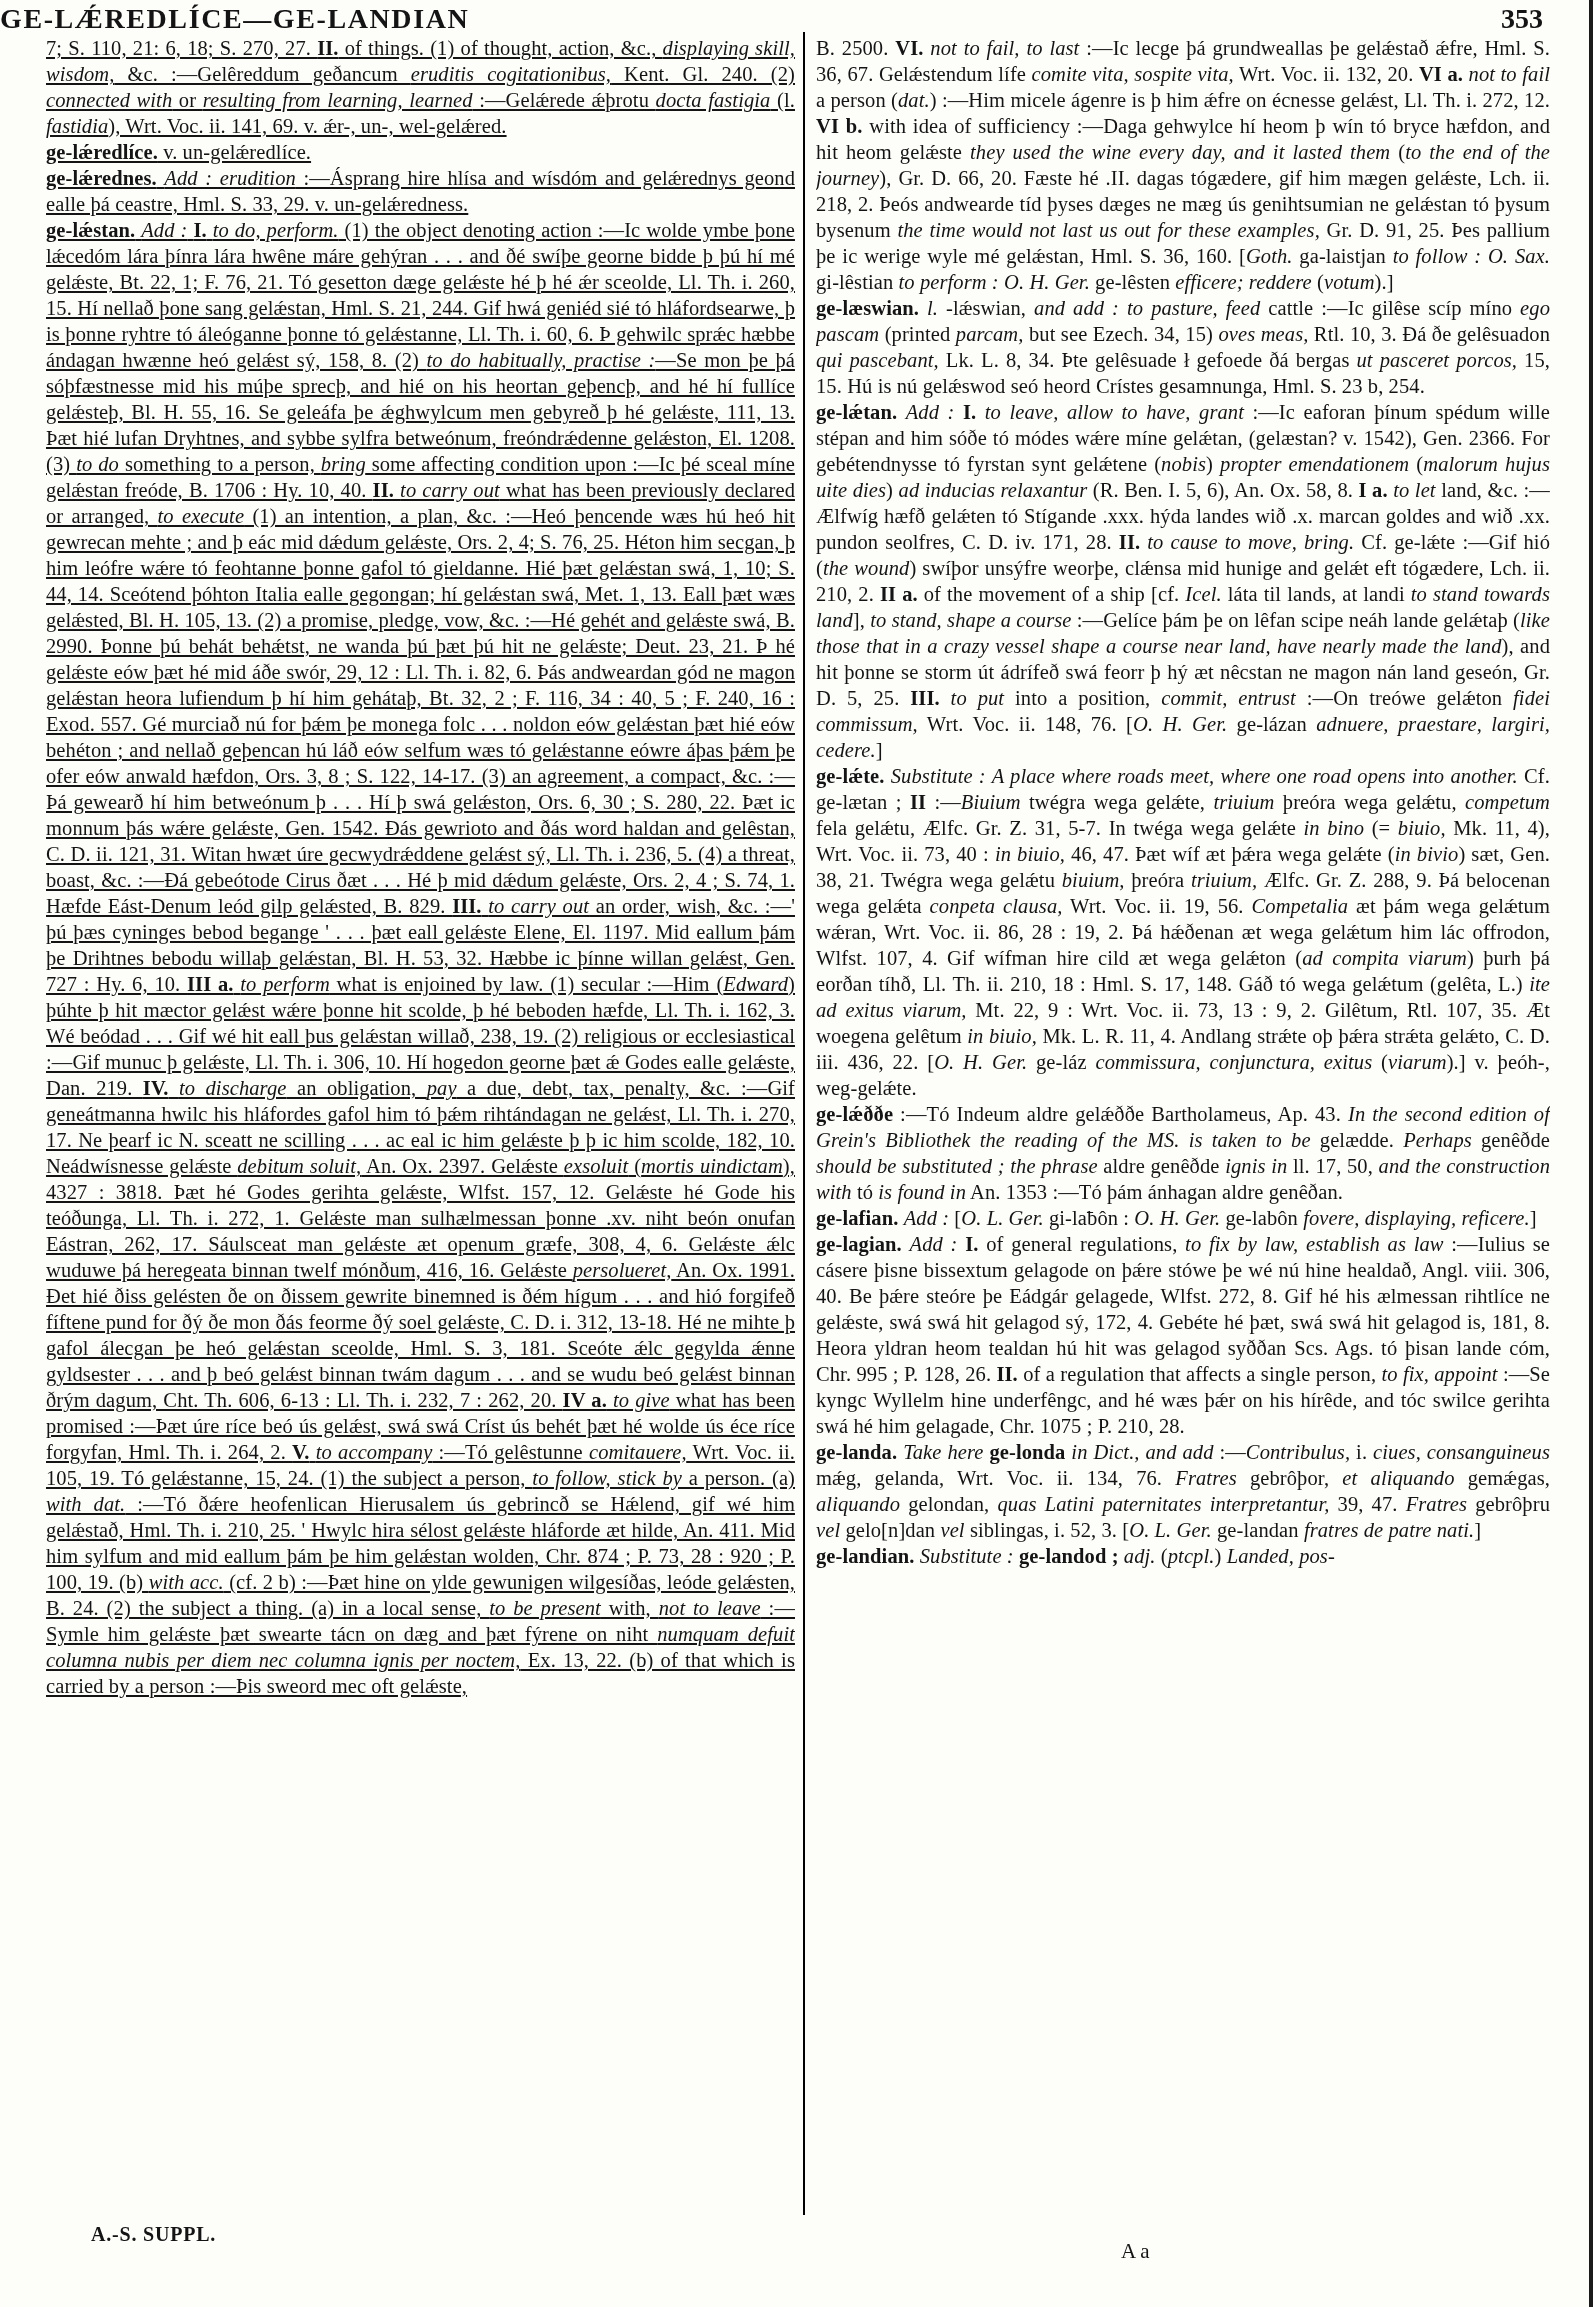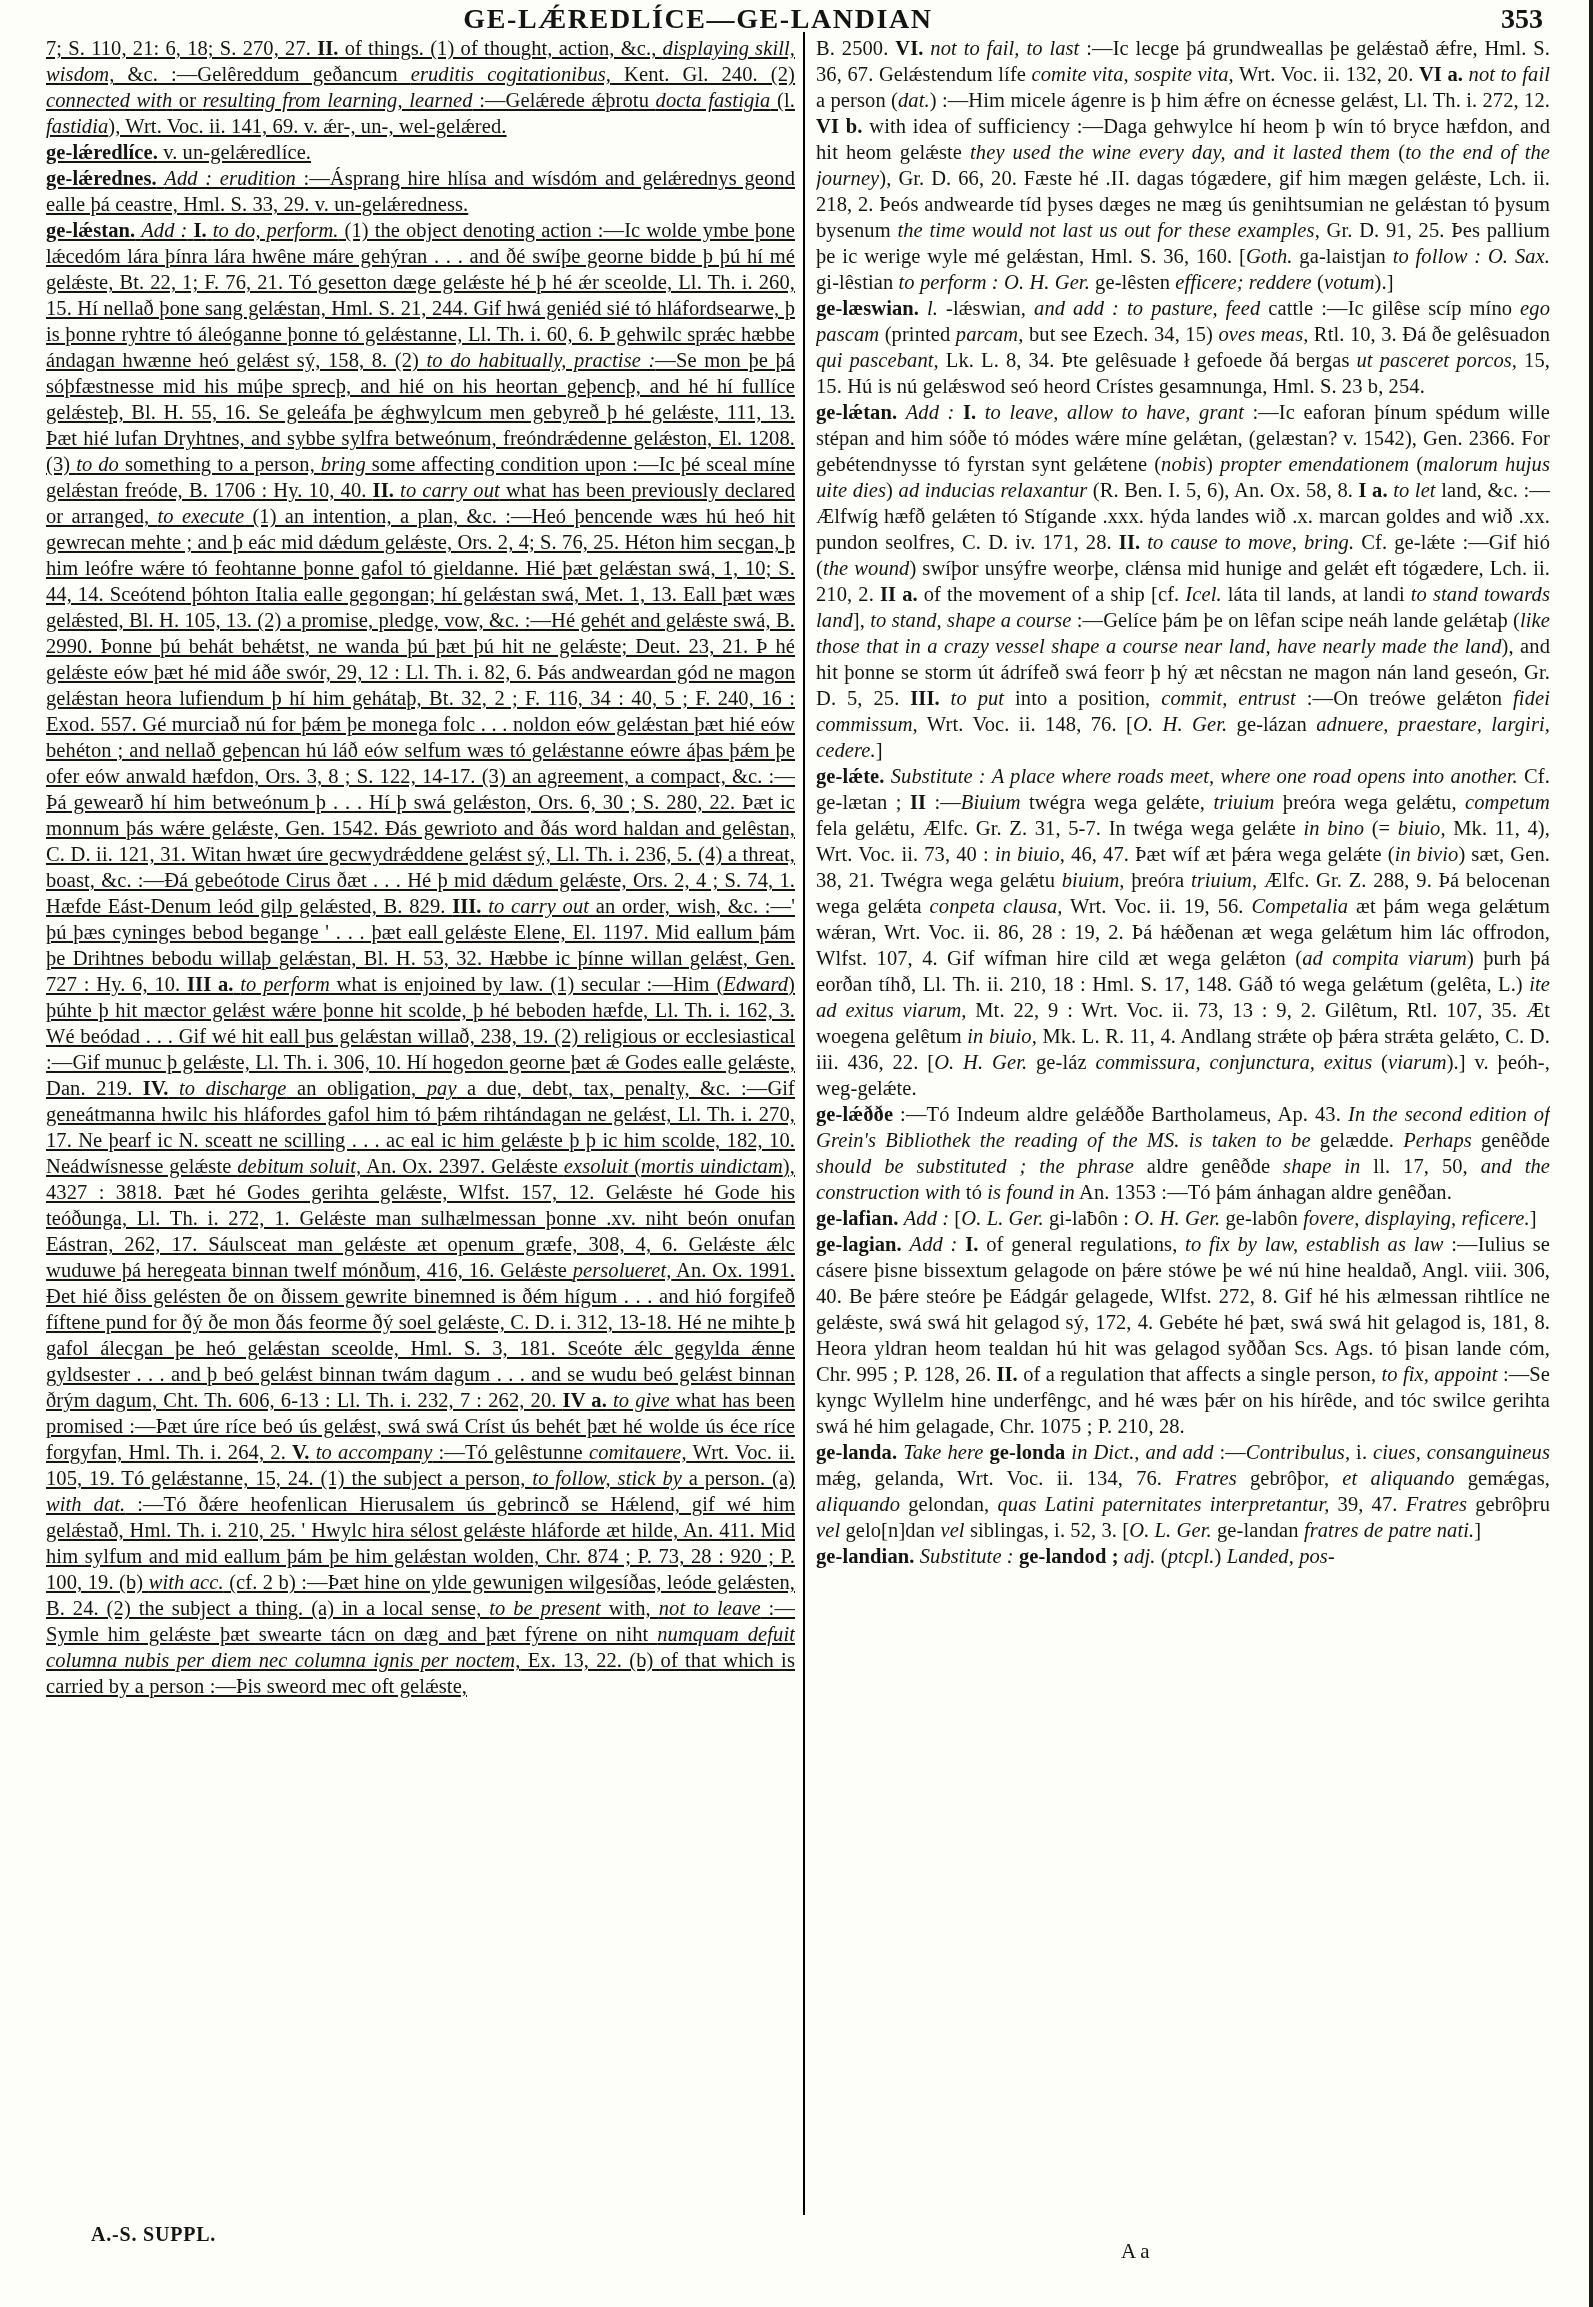--- a/index.html
+++ b/index.html
@@ -21,21 +21,21 @@
     top: 0;
     width: 4px;
     height: 2307px;
     background: #1b1b1b;
   }
   .header-title {
     position: absolute;
     top: 3.2px;
     left: 0;
     width: 1396px;
-    text-align: center;
+    text-align: left;
     font-size: 28px;
     font-weight: bold;
     letter-spacing: 1.6px;
     white-space: nowrap;
   }
   .page-number {
     position: absolute;
     top: 3.2px;
     right: 50px;
     font-size: 28px;
@@ -91,21 +91,21 @@
     <p class="entry"><b>ge-lǽredlíce.</b> v. un-gelǽredlíce.</p>
     <p class="entry"><b>ge-lǽrednes.</b> <i>Add : erudition</i> :—Ásprang hire hlísa and wísdóm and gelǽrednys geond ealle þá ceastre, Hml. S. 33, 29. v. un-gelǽredness.</p>
     <p class="entry"><b>ge-lǽstan.</b> <i>Add :</i> <b>I.</b> <i>to do, perform.</i> (1) the object denoting action :—Ic wolde ymbe þone lǽcedóm lára þínra lára hwêne máre gehýran . . . and ðé swíþe georne bidde þ þú hí mé gelǽste, Bt. 22, 1; F. 76, 21. Tó gesetton dæge gelǽste hé þ hé ǽr sceolde, Ll. Th. i. 260, 15. Hí nellað þone sang gelǽstan, Hml. S. 21, 244. Gif hwá geniéd sié tó hláfordsearwe, þ is þonne ryhtre tó áleóganne þonne tó gelǽstanne, Ll. Th. i. 60, 6. Þ gehwilc sprǽc hæbbe ándagan hwænne heó gelǽst sý, 158, 8. (2) <i>to do habitually, practise :</i>—Se mon þe þá sóþfæstnesse mid his múþe sprecþ, and hié on his heortan geþencþ, and hé hí fullíce gelǽsteþ, Bl. H. 55, 16. Se geleáfa þe ǽghwylcum men gebyreð þ hé gelǽste, 111, 13. Þæt hié lufan Dryhtnes, and sybbe sylfra betweónum, freóndrǽdenne gelǽston, El. 1208. (3) <i>to do</i> something to a person, <i>bring</i> some affecting condition upon :—Ic þé sceal míne gelǽstan freóde, B. 1706 : Hy. 10, 40. <b>II.</b> <i>to carry out</i> what has been previously declared or arranged, <i>to execute</i> (1) an intention, a plan, &amp;c. :—Heó þencende wæs hú heó hit gewrecan mehte ; and þ eác mid dǽdum gelǽste, Ors. 2, 4; S. 76, 25. Héton him secgan, þ him leófre wǽre tó feohtanne þonne gafol tó gieldanne. Hié þæt gelǽstan swá, 1, 10; S. 44, 14. Sceótend þóhton Italia ealle gegongan; hí gelǽstan swá, Met. 1, 13. Eall þæt wæs gelǽsted, Bl. H. 105, 13. (2) a promise, pledge, vow, &amp;c. :—Hé gehét and gelǽste swá, B. 2990. Þonne þú behát behǽtst, ne wanda þú þæt þú hit ne gelǽste; Deut. 23, 21. Þ hé gelǽste eów þæt hé mid áðe swór, 29, 12 : Ll. Th. i. 82, 6. Þás andweardan gód ne magon gelǽstan heora lufiendum þ hí him gehátaþ, Bt. 32, 2 ; F. 116, 34 : 40, 5 ; F. 240, 16 : Exod. 557. Gé murciað nú for þǽm þe monega folc . . . noldon eów gelǽstan þæt hié eów behéton ; and nellað geþencan hú láð eów selfum wæs tó gelǽstanne eówre áþas þǽm þe ofer eów anwald hæfdon, Ors. 3, 8 ; S. 122, 14-17. (3) an agreement, a compact, &amp;c. :—Þá gewearð hí him betweónum þ . . . Hí þ swá gelǽston, Ors. 6, 30 ; S. 280, 22. Þæt ic monnum þás wǽre gelǽste, Gen. 1542. Ðás gewrioto and ðás word haldan and gelêstan, C. D. ii. 121, 31. Witan hwæt úre gecwydrǽddene gelǽst sý, Ll. Th. i. 236, 5. (4) a threat, boast, &amp;c. :—Ðá gebeótode Cirus ðæt . . . Hé þ mid dǽdum gelǽste, Ors. 2, 4 ; S. 74, 1. Hæfde Eást-Denum leód gilp gelǽsted, B. 829. <b>III.</b> <i>to carry out</i> an order, wish, &amp;c. :—' þú þæs cyninges bebod begange ' . . . þæt eall gelǽste Elene, El. 1197. Mid eallum þám þe Drihtnes bebodu willaþ gelǽstan, Bl. H. 53, 32. Hæbbe ic þínne willan gelǽst, Gen. 727 : Hy. 6, 10. <b>III a.</b> <i>to perform</i> what is enjoined by law. (1) secular :—Him (<i>Edward</i>) þúhte þ hit mæctor gelǽst wǽre þonne hit scolde, þ hé beboden hæfde, Ll. Th. i. 162, 3. Wé beódad . . . Gif wé hit eall þus gelǽstan willað, 238, 19. (2) religious or ecclesiastical :—Gif munuc þ gelǽste, Ll. Th. i. 306, 10. Hí hogedon georne þæt ǽ Godes ealle gelǽste, Dan. 219. <b>IV.</b> <i>to discharge</i> an obligation, <i>pay</i> a due, debt, tax, penalty, &amp;c. :—Gif geneátmanna hwilc his hláfordes gafol him tó þǽm rihtándagan ne gelǽst, Ll. Th. i. 270, 17. Ne þearf ic N. sceatt ne scilling . . . ac eal ic him gelǽste þ þ ic him scolde, 182, 10. Neádwísnesse gelǽste <i>debitum soluit,</i> An. Ox. 2397. Gelǽste <i>exsoluit</i> (<i>mortis uindictam</i>), 4327 : 3818. Þæt hé Godes gerihta gelǽste, Wlfst. 157, 12. Gelǽste hé Gode his teóðunga, Ll. Th. i. 272, 1. Gelǽste man sulhælmessan þonne .xv. niht beón onufan Eástran, 262, 17. Sáulsceat man gelǽste æt openum græfe, 308, 4, 6. Gelǽste ǽlc wuduwe þá heregeata binnan twelf mónðum, 416, 16. Gelǽste <i>persolueret,</i> An. Ox. 1991. Ðet hié ðiss gelésten ðe on ðissem gewrite binemned is ðém hígum . . . and hió forgifeð fíftene pund for ðý ðe mon ðás feorme ðý soel gelǽste, C. D. i. 312, 13-18. Hé ne mihte þ gafol álecgan þe heó gelǽstan sceolde, Hml. S. 3, 181. Sceóte ǽlc gegylda ǽnne gyldsester . . . and þ beó gelǽst binnan twám dagum . . . and se wudu beó gelǽst binnan ðrým dagum, Cht. Th. 606, 6-13 : Ll. Th. i. 232, 7 : 262, 20. <b>IV a.</b> <i>to give</i> what has been promised :—Þæt úre ríce beó ús gelǽst, swá swá Críst ús behét þæt hé wolde ús éce ríce forgyfan, Hml. Th. i. 264, 2. <b>V.</b> <i>to accompany</i> :—Tó gelêstunne <i>comitauere,</i> Wrt. Voc. ii. 105, 19. Tó gelǽstanne, 15, 24. (1) the subject a person, <i>to follow, stick by</i> a person. (a) <i>with dat.</i> :—Tó ðǽre heofenlican Hierusalem ús gebrincð se Hǽlend, gif wé him gelǽstað, Hml. Th. i. 210, 25. ' Hwylc hira sélost gelǽste hláforde æt hilde, An. 411. Mid him sylfum and mid eallum þám þe him gelǽstan wolden, Chr. 874 ; P. 73, 28 : 920 ; P. 100, 19. (b) <i>with acc.</i> (cf. 2 b) :—Þæt hine on ylde gewunigen wilgesíðas, leóde gelǽsten, B. 24. (2) the subject a thing. (a) in a local sense, <i>to be present</i> with, <i>not to leave</i> :—Symle him gelǽste þæt swearte tácn on dæg and þæt fýrene on niht <i>numquam defuit columna nubis per diem nec columna ignis per noctem,</i> Ex. 13, 22. (b) of that which is carried by a person :—Þis sweord mec oft gelǽste,</p>
   </div>
 <div class="column-divider"></div>
 <div class="column column-right">
     <p class="entry">B. 2500. <b>VI.</b> <i>not to fail, to last</i> :—Ic lecge þá grundweallas þe gelǽstað ǽfre, Hml. S. 36, 67. Gelǽstendum lífe <i>comite vita, sospite vita,</i> Wrt. Voc. ii. 132, 20. <b>VI a.</b> <i>not to fail</i> a person (<i>dat.</i>) :—Him micele ágenre is þ him ǽfre on écnesse gelǽst, Ll. Th. i. 272, 12. <b>VI b.</b> with idea of sufficiency :—Daga gehwylce hí heom þ wín tó bryce hæfdon, and hit heom gelǽste <i>they used the wine every day, and it lasted them</i> (<i>to the end of the journey</i>), Gr. D. 66, 20. Fæste hé .II. dagas tógædere, gif him mægen gelǽste, Lch. ii. 218, 2. Þeós andwearde tíd þyses dæges ne mæg ús genihtsumian ne gelǽstan tó þysum bysenum <i>the time would not last us out for these examples,</i> Gr. D. 91, 25. Þes pallium þe ic werige wyle mé gelǽstan, Hml. S. 36, 160. [<i>Goth.</i> ga-laistjan <i>to follow :</i> <i>O. Sax.</i> gi-lêstian <i>to perform :</i> <i>O. H. Ger.</i> ge-lêsten <i>efficere; reddere</i> (<i>votum</i>).]</p>
     <p class="entry"><b>ge-læswian.</b> <i>l.</i> -lǽswian, <i>and add : to pasture, feed</i> cattle :—Ic gilêse scíp míno <i>ego pascam</i> (printed <i>parcam,</i> but see Ezech. 34, 15) <i>oves meas,</i> Rtl. 10, 3. Ðá ðe gelêsuadon <i>qui pascebant,</i> Lk. L. 8, 34. Þte gelêsuade ł gefoede ðá bergas <i>ut pasceret porcos,</i> 15, 15. Hú is nú gelǽswod seó heord Crístes gesamnunga, Hml. S. 23 b, 254.</p>
     <p class="entry"><b>ge-lǽtan.</b> <i>Add :</i> <b>I.</b> <i>to leave, allow to have, grant</i> :—Ic eaforan þínum spédum wille stépan and him sóðe tó módes wǽre míne gelǽtan, (gelæstan? v. 1542), Gen. 2366. For gebétendnysse tó fyrstan synt gelǽtene (<i>nobis</i>) <i>propter emendationem</i> (<i>malorum hujus uite dies</i>) <i>ad inducias relaxantur</i> (R. Ben. I. 5, 6), An. Ox. 58, 8. <b>I a.</b> <i>to let</i> land, &amp;c. :—Ælfwíg hæfð gelǽten tó Stígande .xxx. hýda landes wið .x. marcan goldes and wið .xx. pundon seolfres, C. D. iv. 171, 28. <b>II.</b> <i>to cause to move, bring.</i> Cf. ge-lǽte :—Gif hió (<i>the wound</i>) swíþor unsýfre weorþe, clǽnsa mid hunige and gelǽt eft tógædere, Lch. ii. 210, 2. <b>II a.</b> of the movement of a ship [cf. <i>Icel.</i> láta til lands, at landi <i>to stand towards land</i>], <i>to stand, shape a course</i> :—Gelíce þám þe on lêfan scipe neáh lande gelǽtaþ (<i>like those that in a crazy vessel shape a course near land, have nearly made the land</i>), and hit þonne se storm út ádrífeð swá feorr þ hý æt nêcstan ne magon nán land geseón, Gr. D. 5, 25. <b>III.</b> <i>to put</i> into a position, <i>commit, entrust</i> :—On treówe gelǽton <i>fidei commissum,</i> Wrt. Voc. ii. 148, 76. [<i>O. H. Ger.</i> ge-lázan <i>adnuere, praestare, largiri, cedere.</i>]</p>
     <p class="entry"><b>ge-lǽte.</b> <i>Substitute : A place where roads meet, where one road opens into another.</i> Cf. ge-lætan ; <b>II</b> :—<i>Biuium</i> twégra wega gelǽte, <i>triuium</i> þreóra wega gelǽtu, <i>competum</i> fela gelǽtu, Ælfc. Gr. Z. 31, 5-7. In twéga wega gelǽte <i>in bino</i> (= <i>biuio,</i> Mk. 11, 4), Wrt. Voc. ii. 73, 40 : <i>in biuio,</i> 46, 47. Þæt wíf æt þǽra wega gelǽte (<i>in bivio</i>) sæt, Gen. 38, 21. Twégra wega gelǽtu <i>biuium,</i> þreóra <i>triuium,</i> Ælfc. Gr. Z. 288, 9. Þá belocenan wega gelǽta <i>conpeta clausa,</i> Wrt. Voc. ii. 19, 56. <i>Competalia</i> æt þám wega gelǽtum wǽran, Wrt. Voc. ii. 86, 28 : 19, 2. Þá hǽðenan æt wega gelǽtum him lác offrodon, Wlfst. 107, 4. Gif wífman hire cild æt wega gelǽton (<i>ad compita viarum</i>) þurh þá eorðan tíhð, Ll. Th. ii. 210, 18 : Hml. S. 17, 148. Gáð tó wega gelǽtum (gelêta, L.) <i>ite ad exitus viarum,</i> Mt. 22, 9 : Wrt. Voc. ii. 73, 13 : 9, 2. Gilêtum, Rtl. 107, 35. Æt woegena gelêtum <i>in biuio,</i> Mk. L. R. 11, 4. Andlang strǽte oþ þǽra strǽta gelǽto, C. D. iii. 436, 22. [<i>O. H. Ger.</i> ge-láz <i>commissura, conjunctura, exitus</i> (<i>viarum</i>).] v. þeóh-, weg-gelǽte.</p>
-    <p class="entry"><b>ge-lǽððe</b> :—Tó Indeum aldre gelǽððe Bartholameus, Ap. 43. <i>In the second edition of Grein's Bibliothek the reading of the MS. is taken to be</i> gelædde. <i>Perhaps</i> genêðde <i>should be substituted ; the phrase</i> aldre genêðde <i>shape in</i> ll. 17, 50, <i>and the construction with</i> tó <i>is found in</i> An. 1353 :—Tó þám ánhagan aldre genêðan.</p>
+    <p class="entry"><b>ge-lǽððe</b> :—Tó Indeum aldre gelǽððe Bartholameus, Ap. 43. <i>In the second edition of Grein's Bibliothek the reading of the MS. is taken to be</i> gelædde. <i>Perhaps</i> genêðde <i>should be substituted ; the phrase</i> aldre genêðde <i>ignis in</i> ll. 17, 50, <i>and the construction with</i> tó <i>is found in</i> An. 1353 :—Tó þám ánhagan aldre genêðan.</p>
     <p class="entry"><b>ge-lafian.</b> <i>Add :</i> [<i>O. L. Ger.</i> gi-laƀôn : <i>O. H. Ger.</i> ge-labôn <i>fovere, displaying, reficere.</i>]</p>
     <p class="entry"><b>ge-lagian.</b> <i>Add :</i> <b>I.</b> of general regulations, <i>to fix by law, establish as law</i> :—Iulius se cásere þisne bissextum gelagode on þǽre stówe þe wé nú hine healdað, Angl. viii. 306, 40. Be þǽre steóre þe Eádgár gelagede, Wlfst. 272, 8. Gif hé his ælmessan rihtlíce ne gelǽste, swá swá hit gelagod sý, 172, 4. Gebéte hé þæt, swá swá hit gelagod is, 181, 8. Heora yldran heom tealdan hú hit was gelagod syððan Scs. Ags. tó þisan lande cóm, Chr. 995 ; P. 128, 26. <b>II.</b> of a regulation that affects a single person, <i>to fix, appoint</i> :—Se kyngc Wyllelm hine underfêngc, and hé wæs þǽr on his hírêde, and tóc swilce gerihta swá hé him gelagade, Chr. 1075 ; P. 210, 28.</p>
     <p class="entry"><b>ge-landa.</b> <i>Take here</i> <b>ge-londa</b> <i>in Dict., and add</i> :—<i>Contribulus,</i> i. <i>ciues, consanguineus</i> mǽg, gelanda, Wrt. Voc. ii. 134, 76. <i>Fratres</i> gebrôþor, <i>et aliquando</i> gemǽgas, <i>aliquando</i> gelondan, <i>quas Latini paternitates interpretantur,</i> 39, 47. <i>Fratres</i> gebrôþru <i>vel</i> gelo[n]dan <i>vel</i> siblingas, i. 52, 3. [<i>O. L. Ger.</i> ge-landan <i>fratres de patre nati.</i>]</p>
     <p class="entry"><b>ge-landian.</b> <i>Substitute :</i> <b>ge-landod ;</b> <i>adj.</i> (<i>ptcpl.</i>) <i>Landed, pos-</i></p>
   </div>
 
 <div class="footer-signature">A.-S. SUPPL.</div>
 <div class="catchword">A a</div>
 
 <div class="scan-edge"></div>

